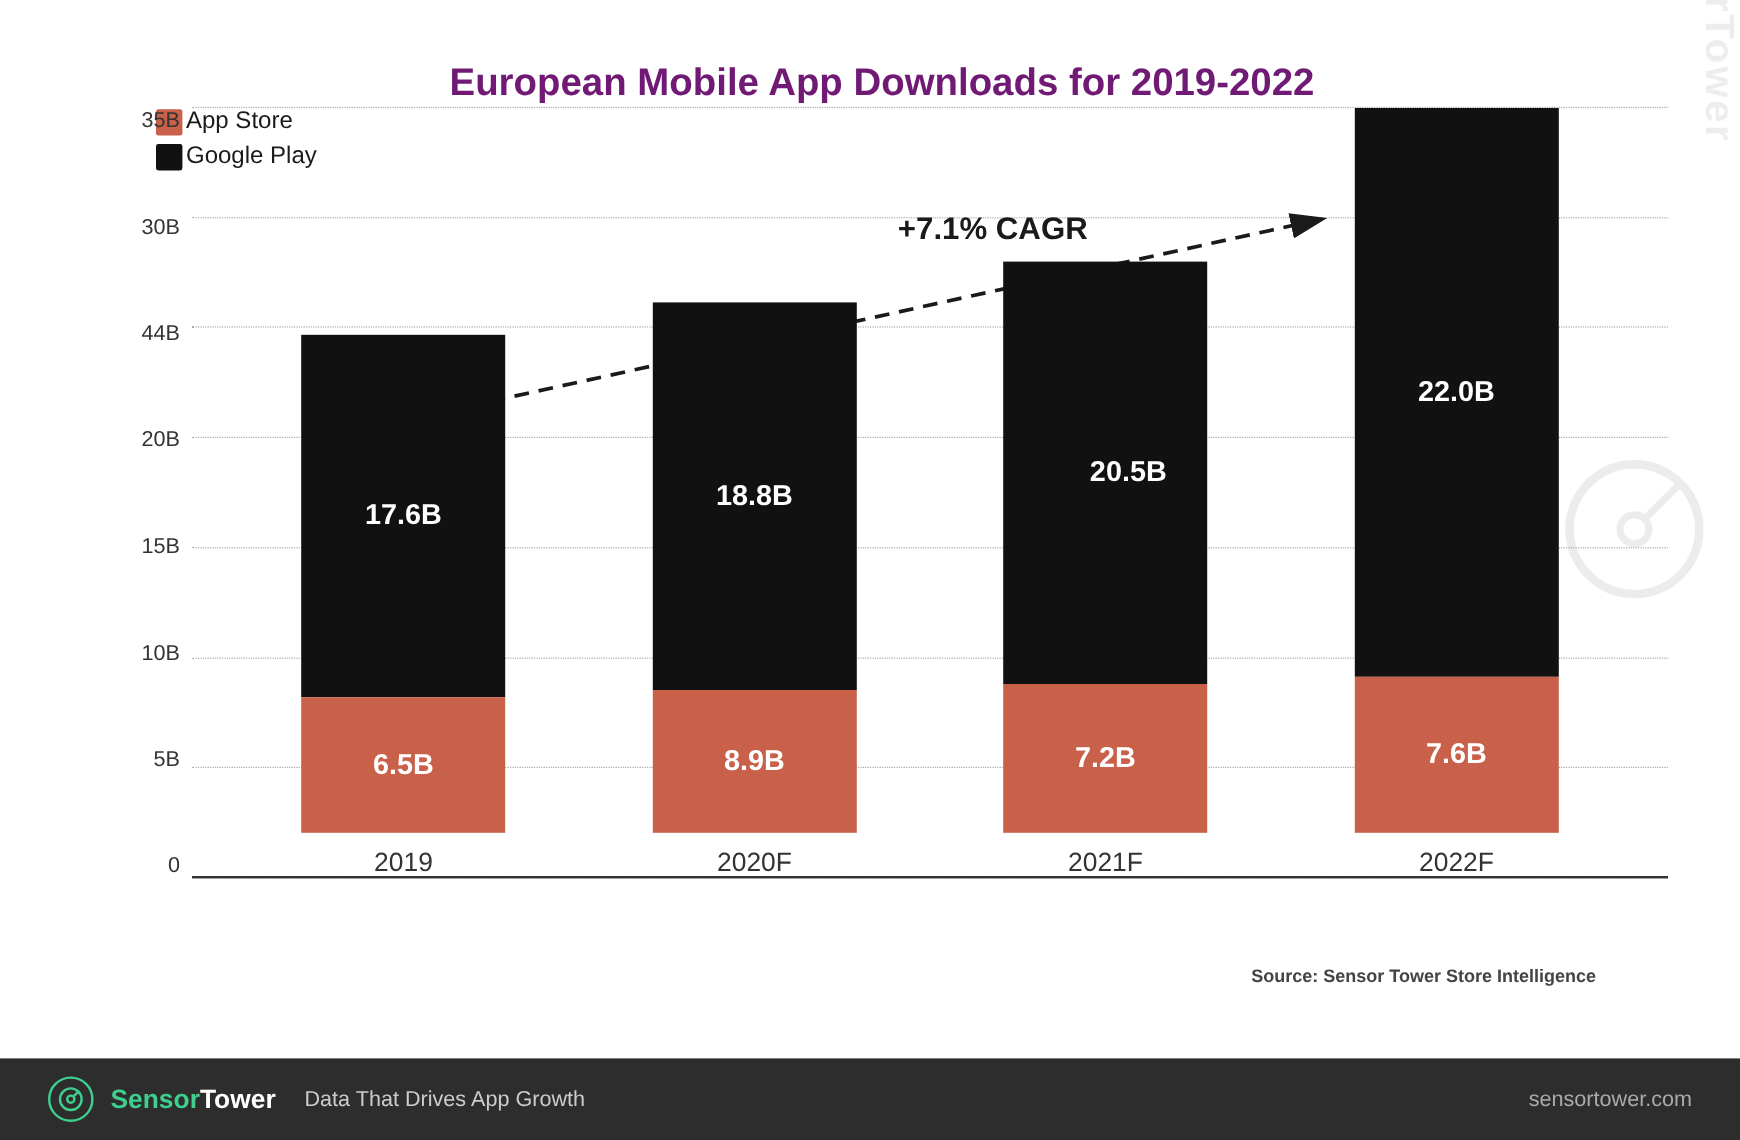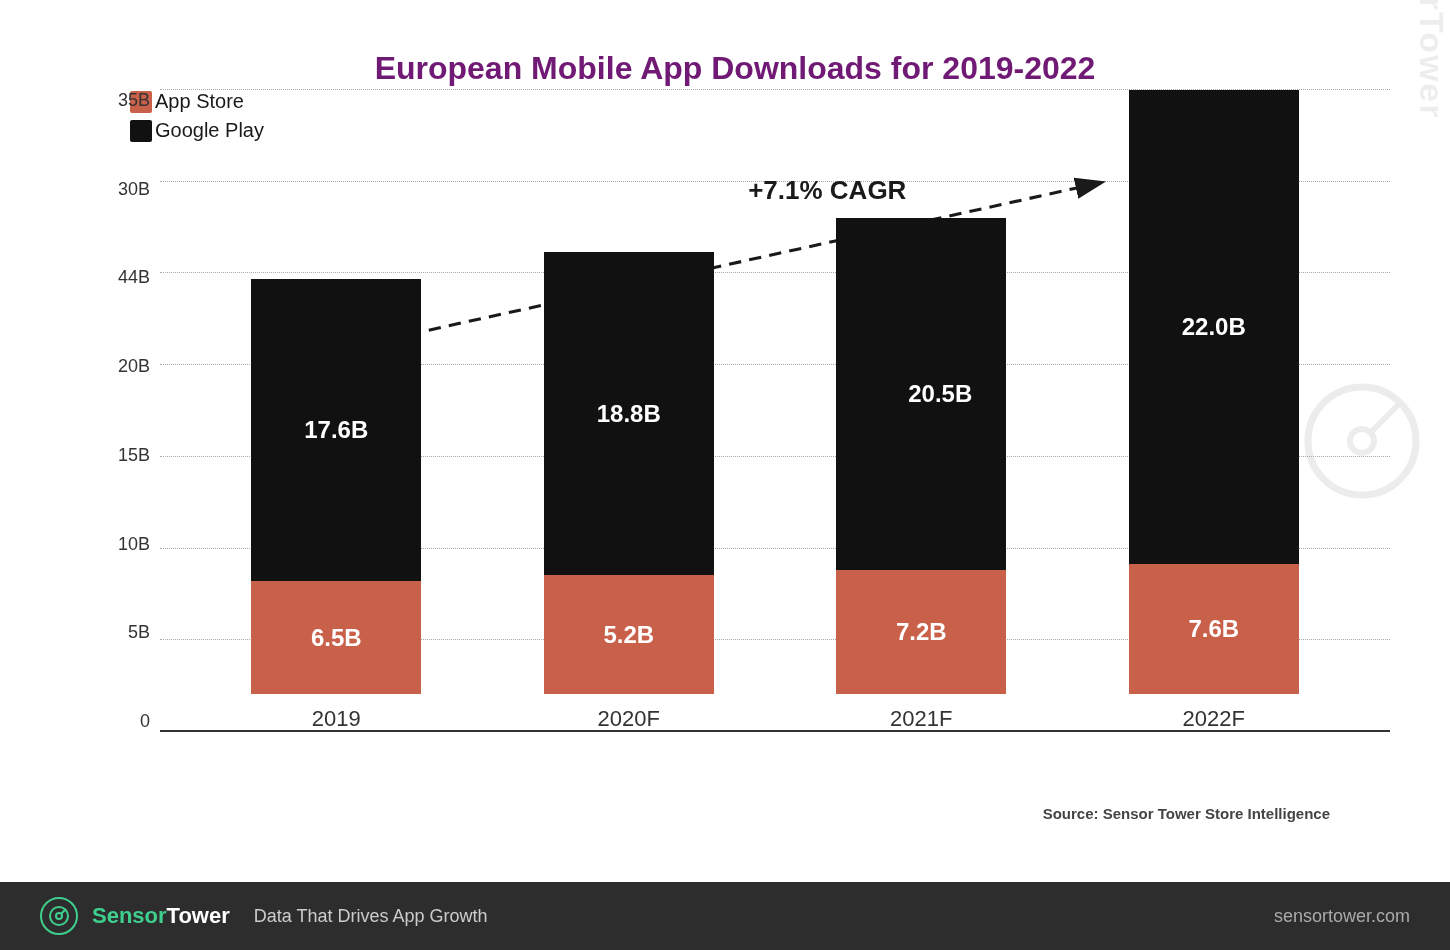--- a/index.html
+++ b/index.html
@@ -346,21 +346,21 @@
             <div class="bar-segment-google" style="height: 302px;">
               <span>17.6B</span>
             </div>
           </div>
           <div class="bar-label">2019</div>
         </div>
 
         <div class="bar-group">
           <div class="bar-stack">
             <div class="bar-segment-apple" style="height: 119px;">
-              <span>5.2B</span>
+              <span>8.9B</span>
             </div>
             <div class="bar-segment-google" style="height: 323px;">
               <span>18.8B</span>
             </div>
           </div>
           <div class="bar-label">2020F</div>
         </div>
 
         <div class="bar-group">
           <div class="bar-stack">

